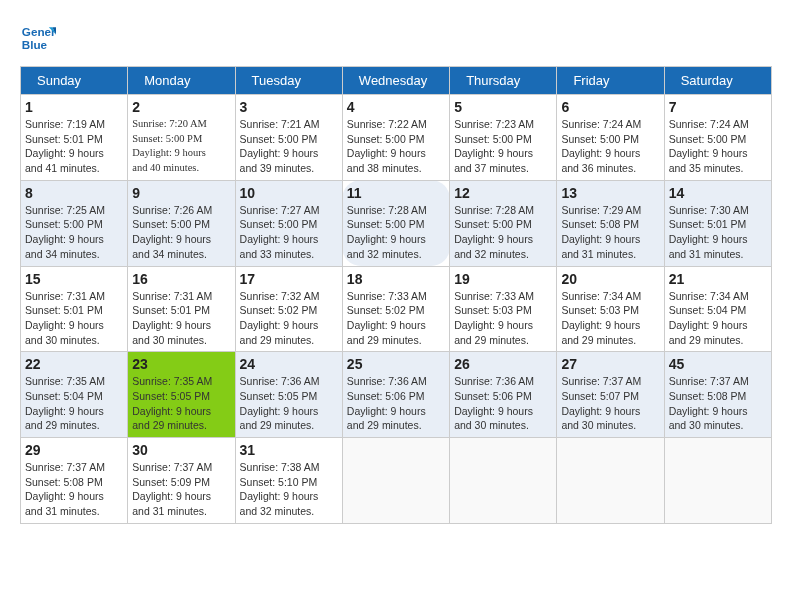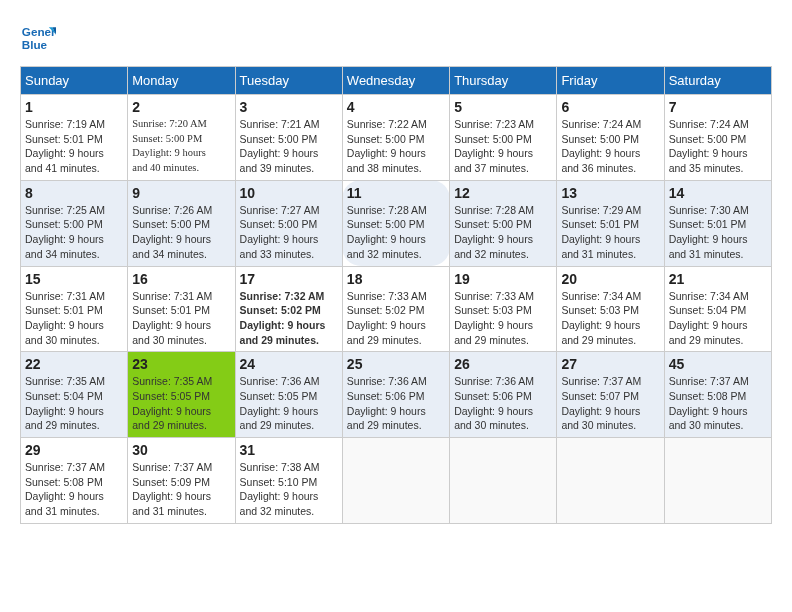--- a/index.html
+++ b/index.html
@@ -38,21 +38,21 @@
       color: #555;
     }
     .calendar {
       width: 100%;
       border-collapse: collapse;
       font-size: 11px;
     }
     .calendar th {
       background: #1a6bb5;
       color: #fff;
-      padding: 6px 4px;
+      padding: 6px 16px;
       text-align: left;
       font-size: 13px;
       font-weight: normal;
       border: 1px solid #ccc;
     }
     .calendar td {
       border: 1px solid #ccc;
       vertical-align: top;
       padding: 4px;
       width: calc(100% / 7);
@@ -202,21 +202,21 @@
         <td style="background: rgb(232, 238, 246);">
           <span class="day-num">12</span>
           <div class="day-info" style="white-space: pre-line;">Sunrise: 7:28 AM
 Sunset: 5:00 PM
 Daylight: 9 hours
 and 32 minutes.</div>
         </td>
         <td style="background: rgb(232, 238, 246);">
           <span class="day-num">13</span>
           <div class="day-info" style="white-space: pre-line;">Sunrise: 7:29 AM
-Sunset: 5:01 PM
+Sunset: 5:08 PM
 Daylight: 9 hours
 and 31 minutes.</div>
         </td>
         <td style="background: rgb(232, 238, 246);">
           <span class="day-num">14</span>
           <div class="day-info" style="white-space: pre-line;">Sunrise: 7:30 AM
 Sunset: 5:01 PM
 Daylight: 9 hours
 and 31 minutes.</div>
         </td>
@@ -231,21 +231,21 @@
         </td>
         <td style="background: rgb(255, 255, 255);">
           <span class="day-num">16</span>
           <div class="day-info" style="white-space: pre-line;">Sunrise: 7:31 AM
 Sunset: 5:01 PM
 Daylight: 9 hours
 and 30 minutes.</div>
         </td>
         <td style="background: rgb(255, 255, 255);">
           <span class="day-num">17</span>
-          <div class="day-info" style="white-space: pre-line; font-weight: bold;">Sunrise: 7:32 AM
+          <div class="day-info" style="white-space: pre-line;">Sunrise: 7:32 AM
 Sunset: 5:02 PM
 Daylight: 9 hours
 and 29 minutes.</div>
         </td>
         <td style="background: rgb(255, 255, 255);">
           <span class="day-num">18</span>
           <div class="day-info" style="white-space: pre-line;">Sunrise: 7:33 AM
 Sunset: 5:02 PM
 Daylight: 9 hours
 and 29 minutes.</div>

